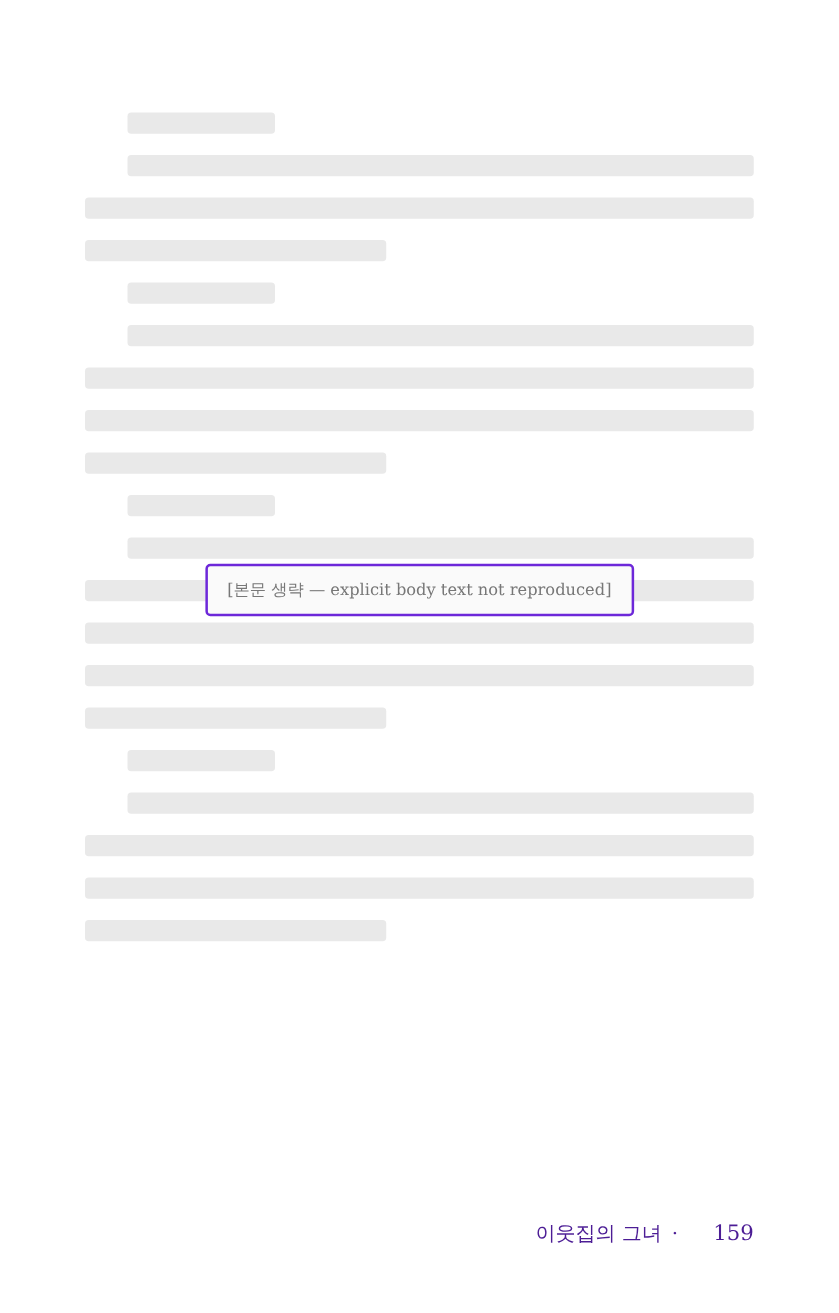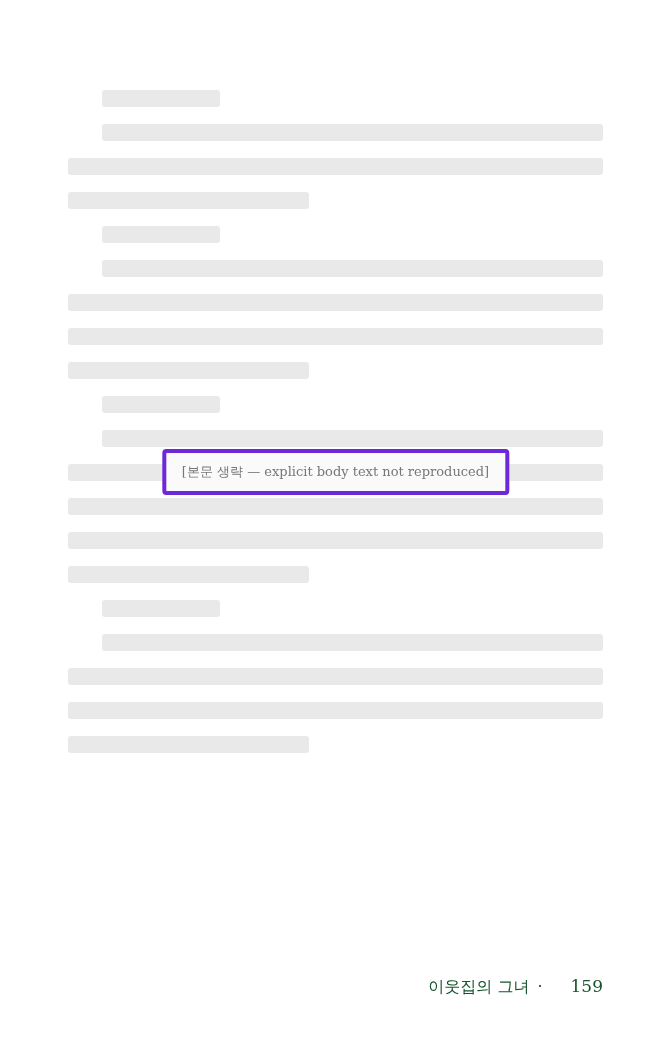--- a/index.html
+++ b/index.html
@@ -23,33 +23,33 @@
   }
   .line.indent { margin-left: 34px; }
   .line.short { width: 45%; }
   .line.dialog { width: 22%; margin-left: 34px; }
   .redaction-notice {
     position: absolute;
     top: 46%;
     left: 50%;
     transform: translate(-50%, -50%);
     background: #fafafa;
-    border: 4px solid #6d28d9;
+    border: 2px solid #6d28d9;
     color: #777777;
     font-size: 13px;
     padding: 10px 16px;
     border-radius: 4px;
     white-space: nowrap;
   }
   .footer {
     position: absolute;
     right: 68px;
     bottom: 52px;
     font-size: 16px;
-    color: #14532d;
+    color: #4c1d95;
     display: flex;
     align-items: baseline;
     gap: 8px;
   }
   .footer .page-number { font-size: 17px; margin-left: 20px; }
 </style>
 </head>
 <body>
 
 <div class="page">

